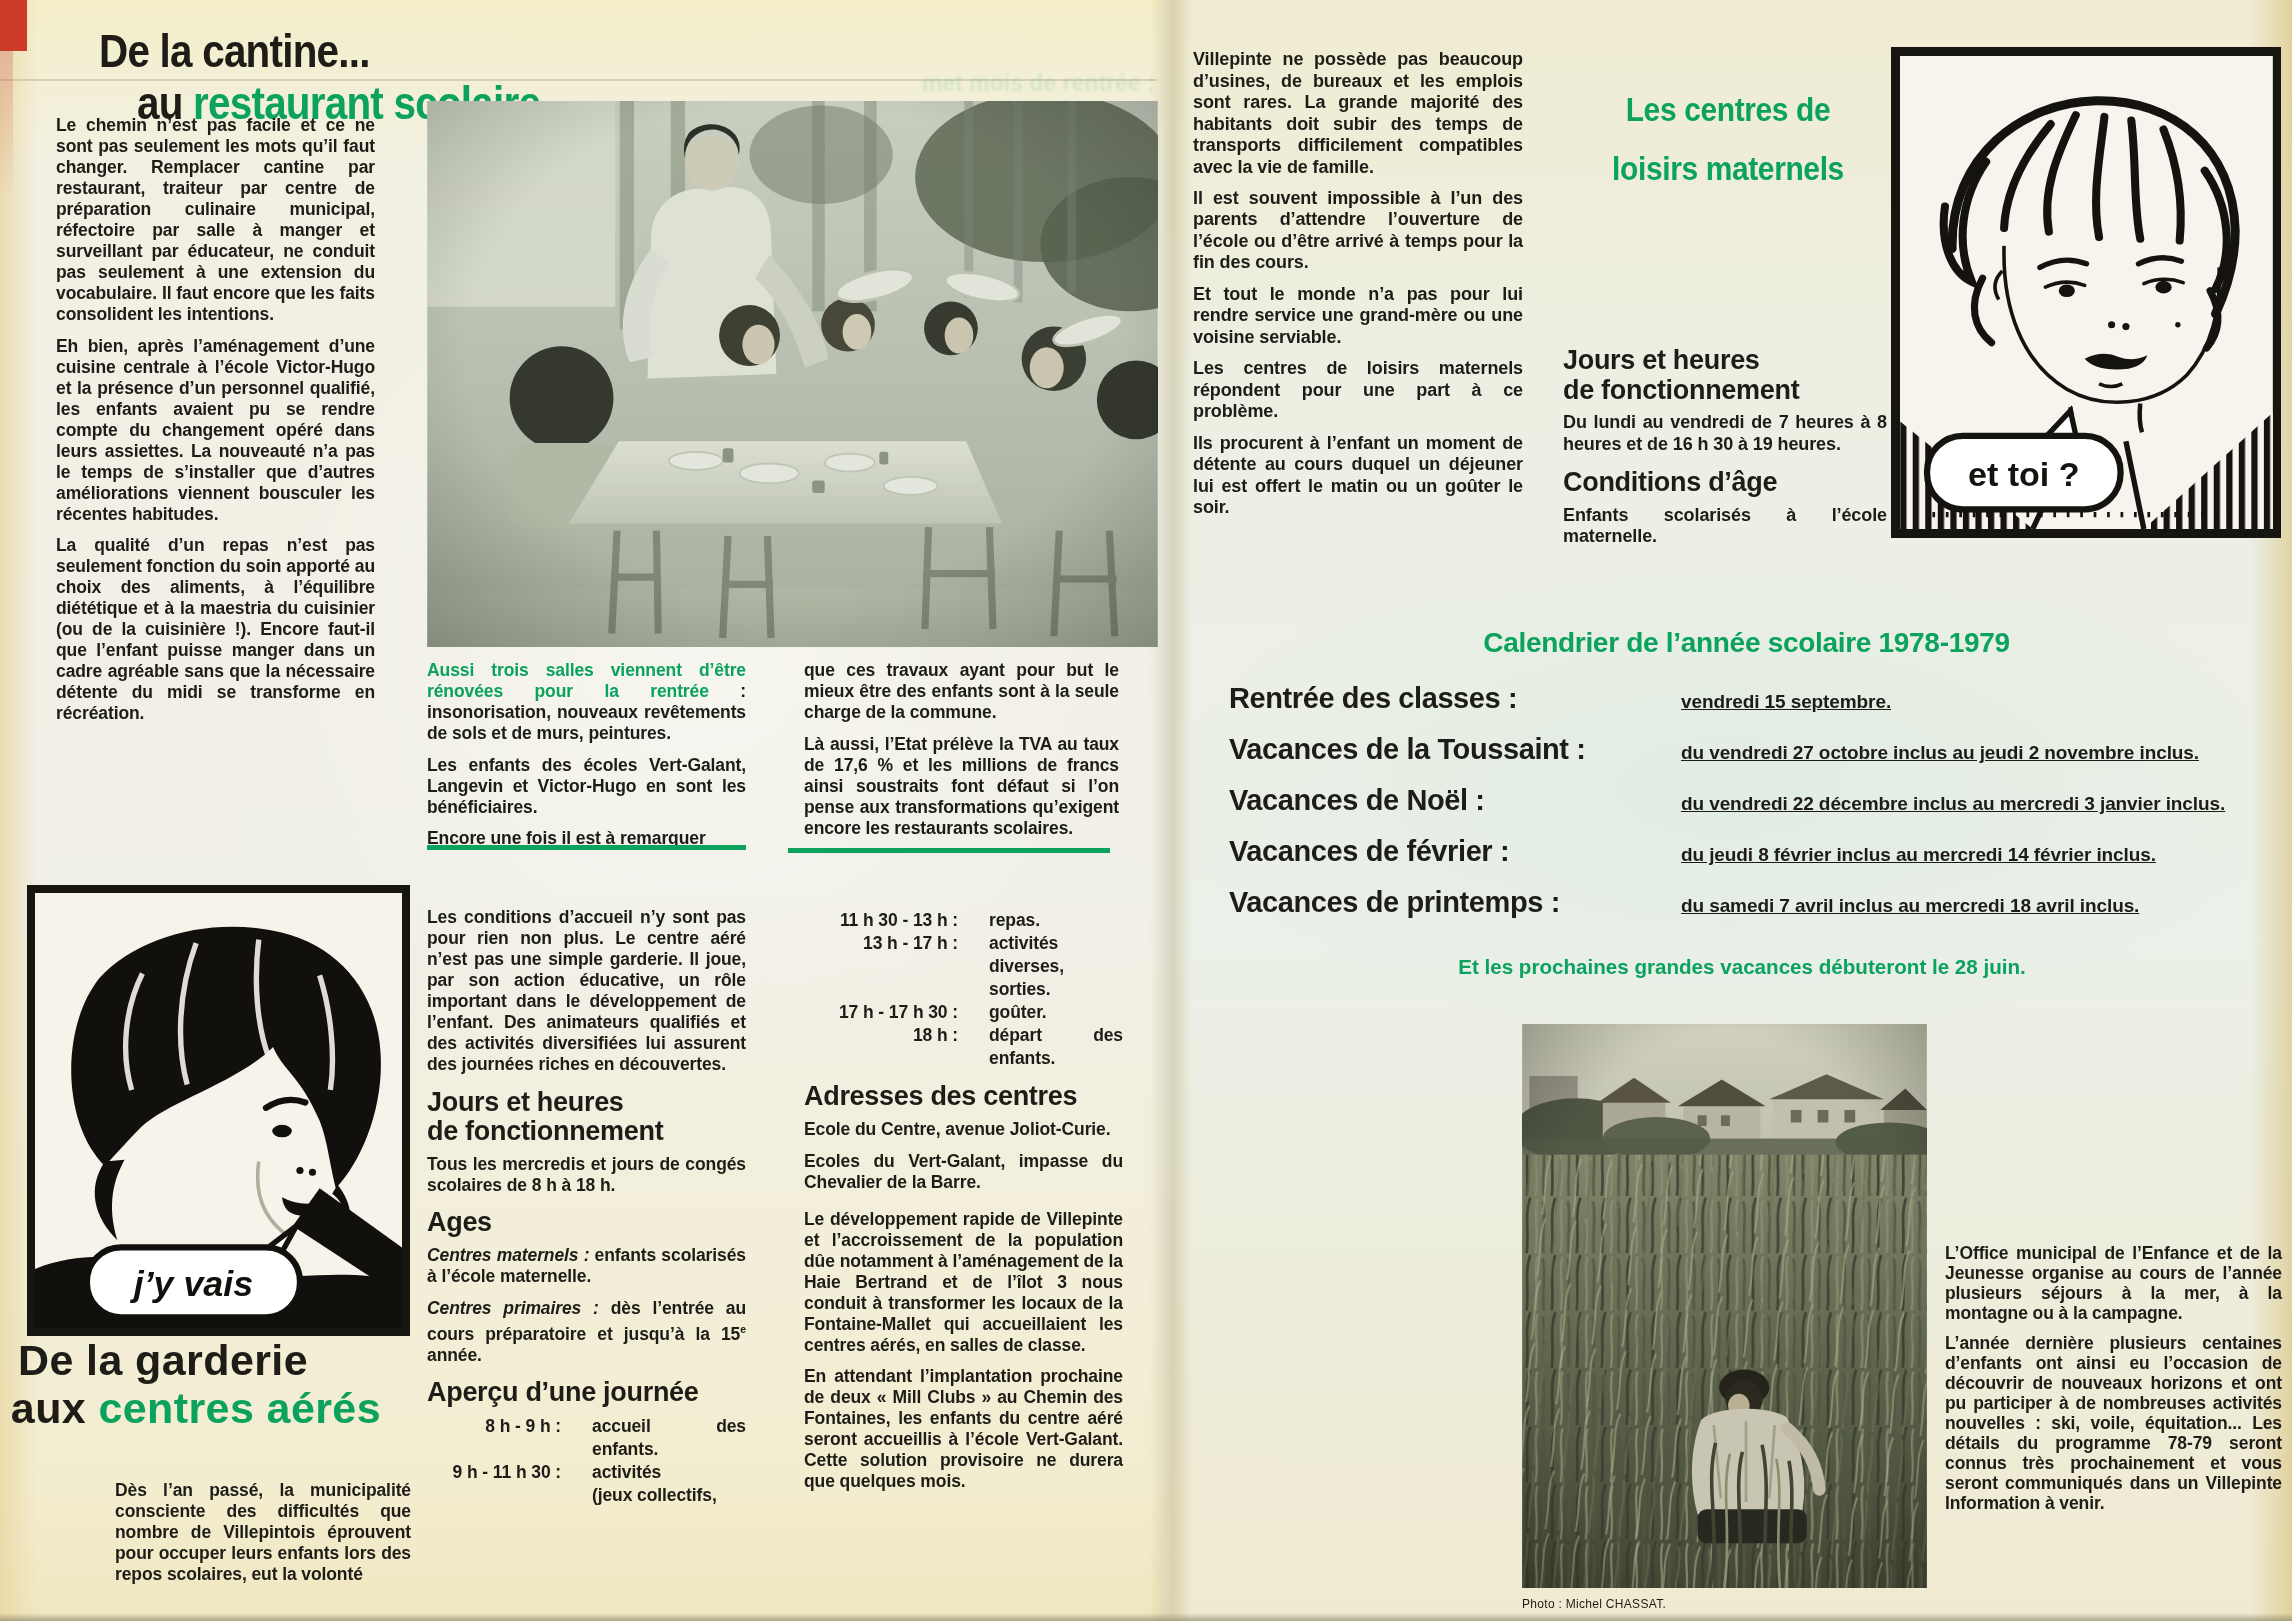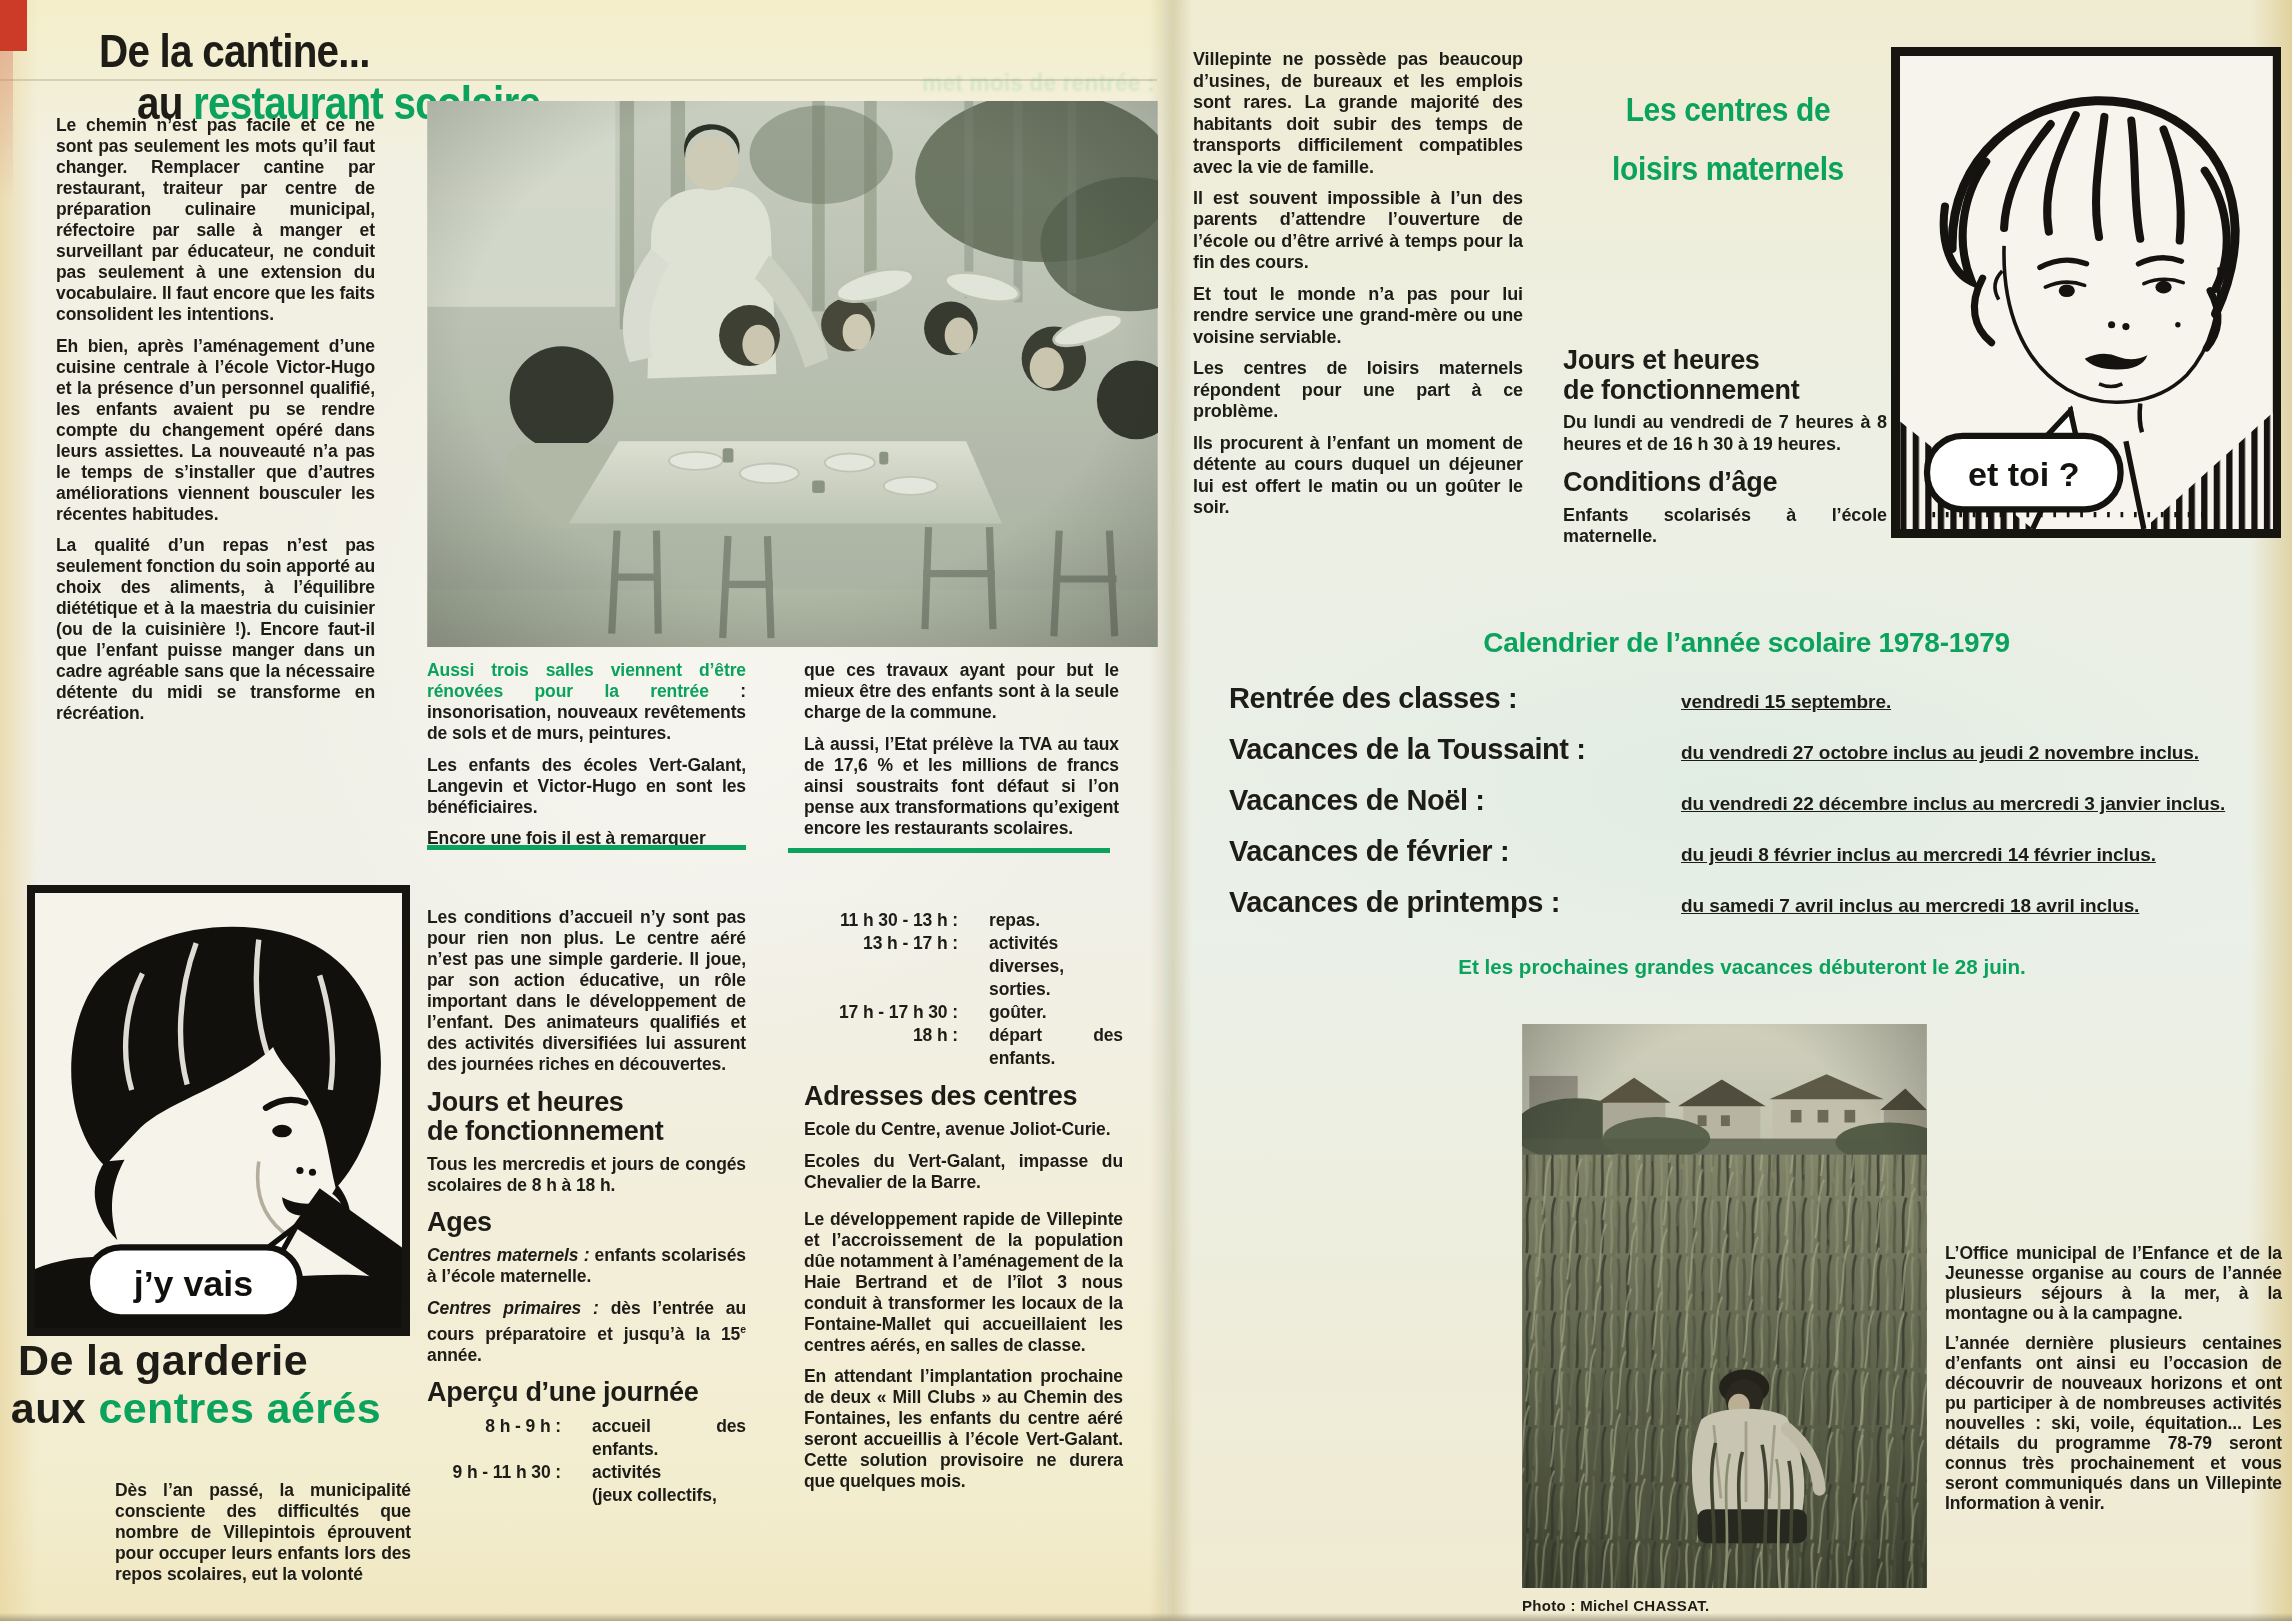--- a/index.html
+++ b/index.html
@@ -38,23 +38,23 @@
   .sched-time{width:134px;text-align:right;padding-right:8px;white-space:nowrap;}
   .sched-time-r{width:154px;text-align:right;padding-right:8px;white-space:nowrap;}
   .sched-desc{flex:1;white-space:pre-line;}
   .h-garderie{font-size:43px;font-weight:bold;letter-spacing:0.4px;line-height:48px;white-space:nowrap;}
   .h-centres{font-size:34px;font-weight:bold;letter-spacing:-0.4px;transform:scaleX(.88);transform-origin:center top;text-align:center;white-space:nowrap;}
   .cal-title{font-size:28px;font-weight:bold;letter-spacing:-0.3px;text-align:center;}
   .cal-row{display:flex;align-items:baseline;height:51px;}
   .cal-label{width:452px;font-size:29px;font-weight:bold;letter-spacing:-0.4px;white-space:nowrap;}
   .cal-value{font-size:19px;font-weight:bold;letter-spacing:-0.1px;white-space:nowrap;text-decoration:underline;}
   .cal-footer{font-size:20.6px;font-weight:bold;text-align:center;}
-  .illo-box{border:8px solid #171510;background:#ffffff;box-sizing:border-box;}
+  .illo-box{border:8px solid #171510;background:#ffffff;box-sizing:border-box;font-style:italic;}
   .illo-box2{border:9px solid #171510;background:#f6f4ec;box-sizing:border-box;}
-  .credit{font-size:15px;font-weight:bold;letter-spacing:0.3px;}
+  .credit{font-size:12px;font-weight:normal;letter-spacing:0.3px;}
   .ghost{color:#0aa25c;opacity:.12;filter:blur(0.9px);font-size:23px;font-weight:bold;}
   sup{font-size:.6em;}
 </style>
 </head>
 <body>
 
 <div class="spread">
 
   <div class="abs page-left-bg"></div>
   <div class="abs page-right-bg"></div>

